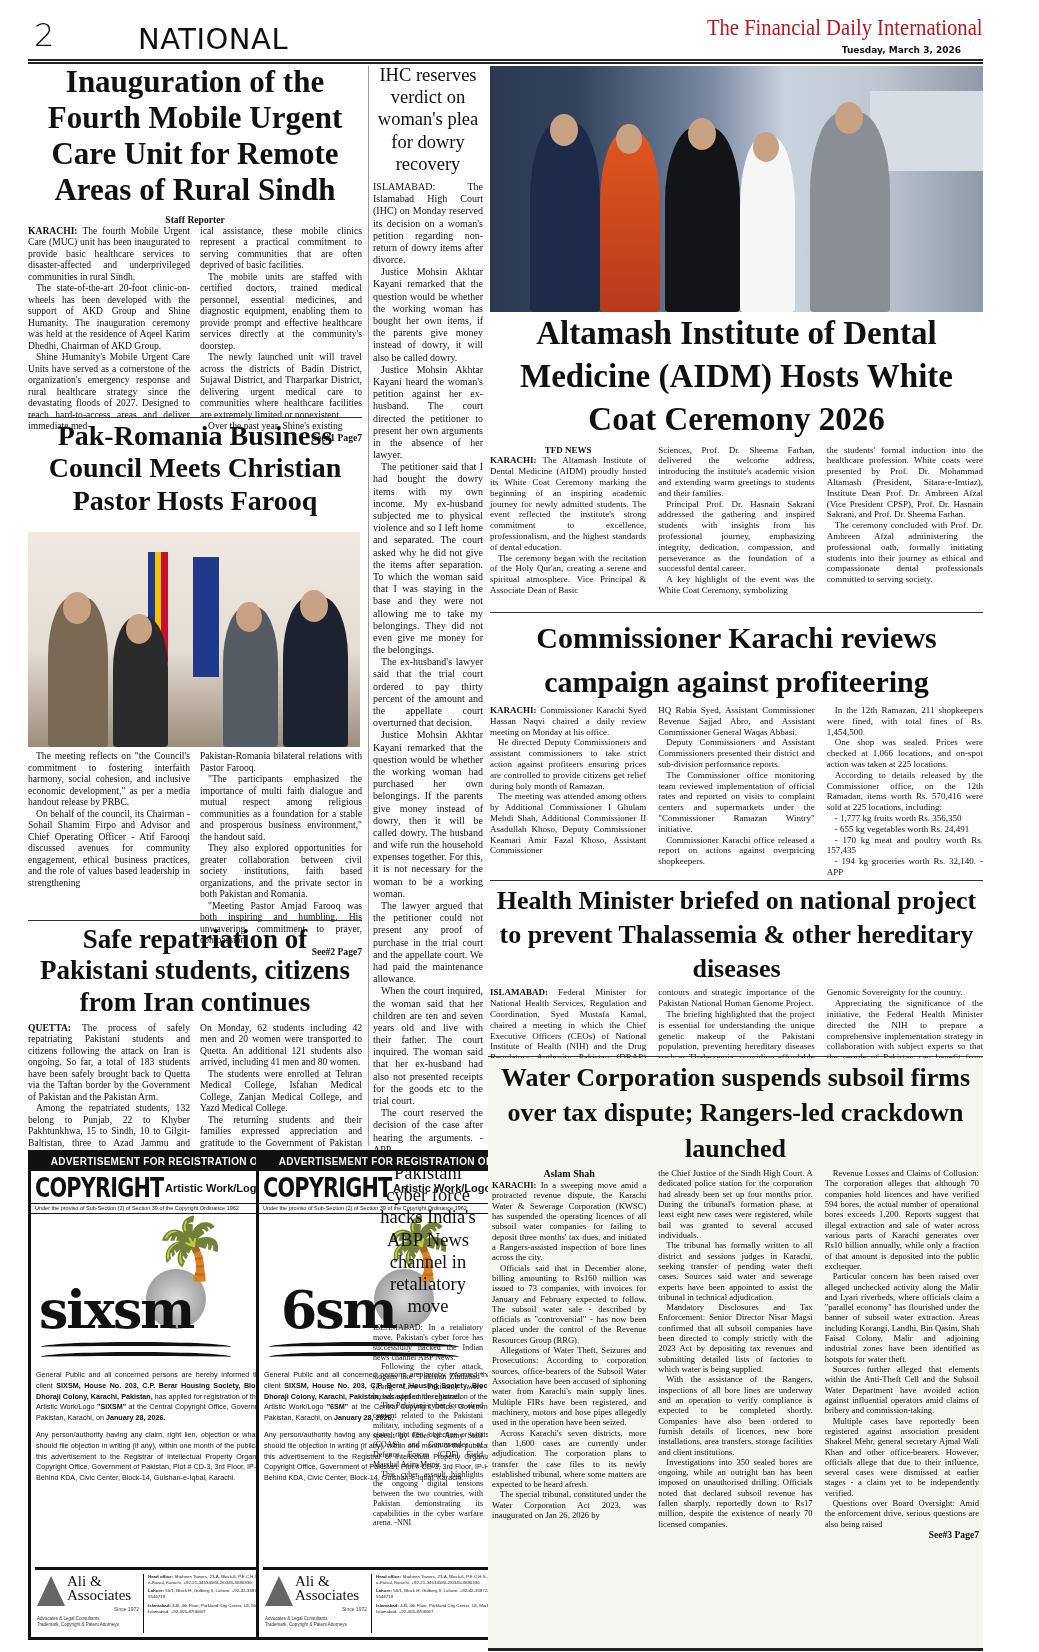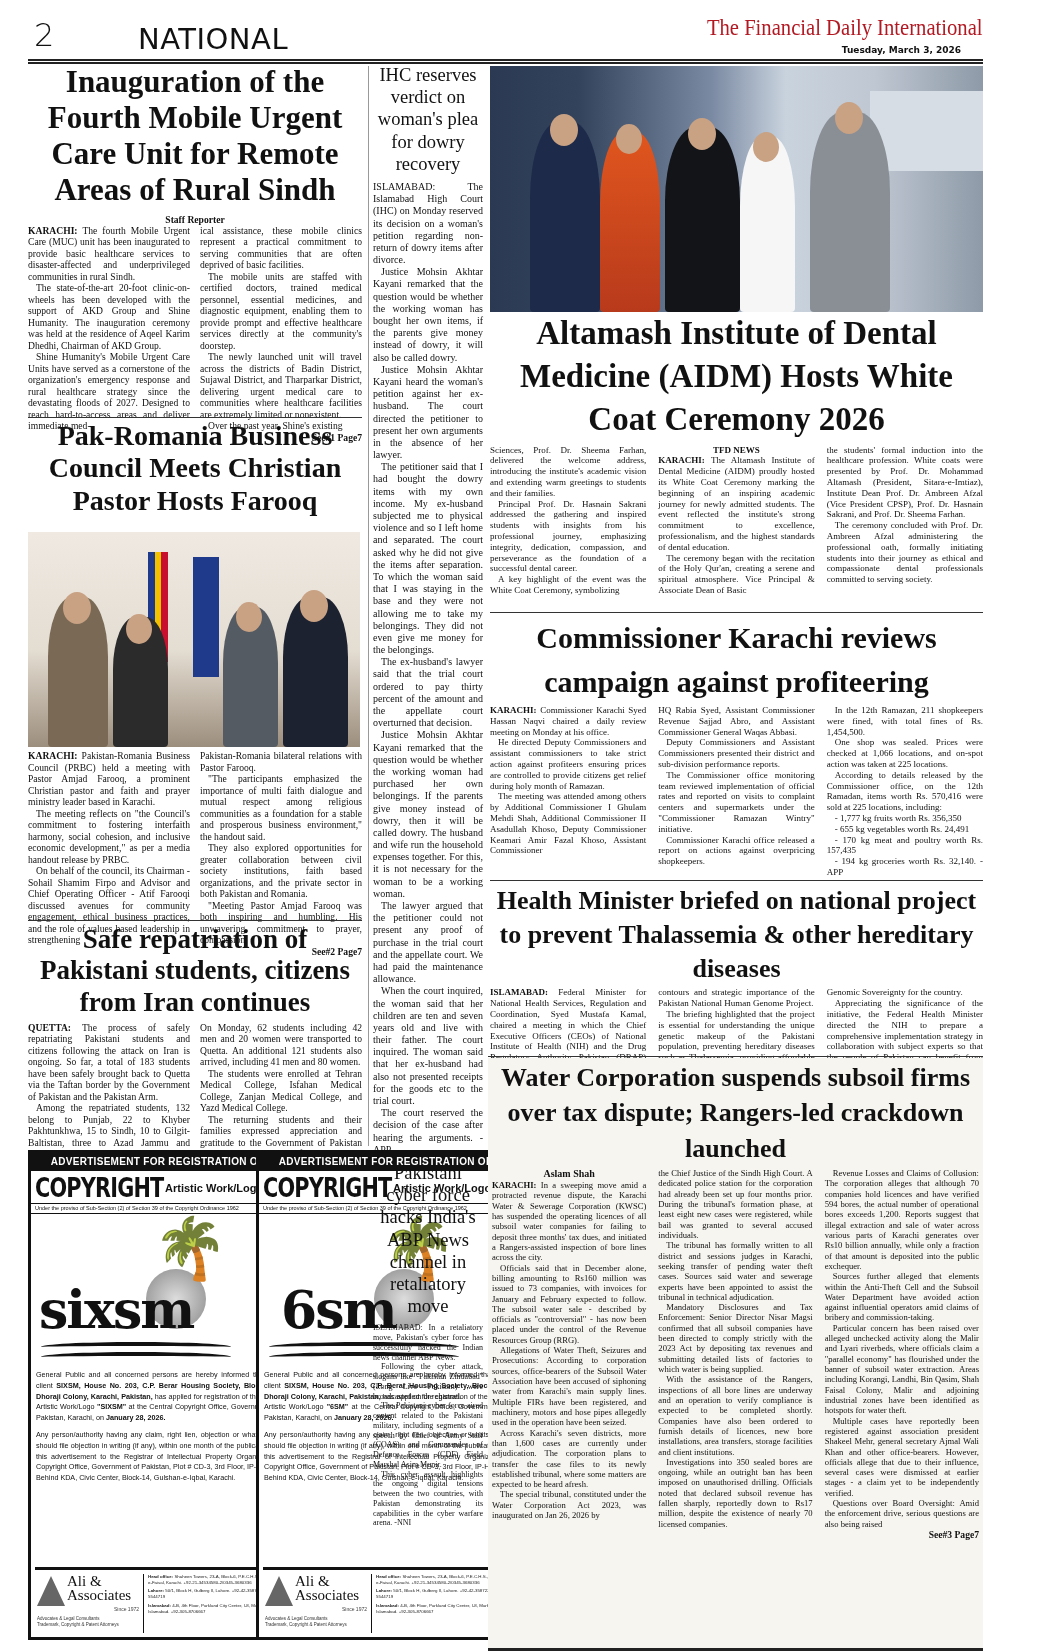--- a/index.html
+++ b/index.html
@@ -103,21 +103,20 @@
   <div class="person" style="left:85px; width:55px; height:130px; background:#2b2b2b;"></div>
   <div class="head" style="left:98px; top:82px; width:26px; height:30px;"></div>
   <div class="person" style="left:195px; width:55px; height:140px; background:#555b63;"></div>
   <div class="head" style="left:208px; top:70px; width:26px; height:30px;"></div>
   <div class="person" style="left:255px; width:65px; height:150px; background:#1d2230;"></div>
   <div class="head" style="left:272px; top:58px; width:28px; height:32px;"></div>
 </div>
 <div class="box" style="left:28px; top:750px; width:334px;">
   <div class="cols">
     <div class="col">
-      <p class="first"><span class="dateline">KARACHI:</span> <span>Pakistan-Romania Business Council (PRBC) held a meeting with Pastor Amjad Farooq, a prominent Christian pastor and faith and prayer ministry leader based in Karachi.</span></p>
       <p>The meeting reflects on "the Council's commitment to fostering interfaith harmony, social cohesion, and inclusive economic development," as per a media handout release by PRBC.</p>
       <p>On behalf of the council, its Chairman - Sohail Shamim Firpo and Advisor and Chief Operating Officer - Atif Farooqi discussed avenues for community engagement, ethical business practices, and the role of values based leadership in strengthening</p>
     </div>
     <div class="col">
       <p class="first">Pakistan-Romania bilateral relations with Pastor Farooq.</p>
       <p>"The participants emphasized the importance of multi faith dialogue and mutual respect among religious communities as a foundation for a stable and prosperous business environment," the handout said.</p>
       <p>They also explored opportunities for greater collaboration between civil society institutions, faith based organizations, and the private sector in both Pakistan and Romania.</p>
       <p>"Meeting Pastor Amjad Farooq was both inspiring and humbling. His unwavering commitment to prayer, compassion,</p>
       <div class="see">See#2 Page7</div>
     </div>
@@ -240,28 +239,28 @@
   <div class="person" style="left:250px; width:55px; height:175px; background:#f6f6f6;"></div>
   <div class="head" style="left:263px; top:66px; width:26px; height:30px;"></div>
   <div class="person" style="left:320px; width:80px; height:200px; background:#8a8f96;"></div>
   <div class="head" style="left:345px; top:36px; width:28px; height:32px;"></div>
 </div>
 
 <div class="box" style="left:490px; top:312px; width:493px;">
   <div class="headline" style="font-size:33px; line-height:1.3;">Altamash Institute of Dental Medicine (AIDM) Hosts White Coat Ceremony 2026</div>
   <div class="cols" style="margin-top:4px; gap:12px;">
     <div class="col" style="font-size:9px;">
+      <div class="byline" style="font-size:9px;">TFD NEWS</div>
+      <p class="first"><span class="dateline">KARACHI:</span> <span>The Altamash Institute of Dental Medicine (AIDM) proudly hosted its White Coat Ceremony marking the beginning of an inspiring academic journey for newly admitted students. The event reflected the institute's strong commitment to excellence, professionalism, and the highest standards of dental education.</span></p>
+      <p>The ceremony began with the recitation of the Holy Qur'an, creating a serene and spiritual atmosphere. Vice Principal &amp; Associate Dean of Basic</p>
+    </div>
+    <div class="col" style="font-size:9px;">
       <p class="first">Sciences, Prof. Dr. Sheema Farhan, delivered the welcome address, introducing the institute's academic vision and extending warm greetings to students and their families.</p>
       <p>Principal Prof. Dr. Hasnain Sakrani addressed the gathering and inspired students with insights from his professional journey, emphasizing integrity, dedication, compassion, and perseverance as the foundation of a successful dental career.</p>
       <p>A key highlight of the event was the White Coat Ceremony, symbolizing</p>
-    </div>
-    <div class="col" style="font-size:9px;">
-      <div class="byline" style="font-size:9px;">TFD NEWS</div>
-      <p class="first"><span class="dateline">KARACHI:</span> <span>The Altamash Institute of Dental Medicine (AIDM) proudly hosted its White Coat Ceremony marking the beginning of an inspiring academic journey for newly admitted students. The event reflected the institute's strong commitment to excellence, professionalism, and the highest standards of dental education.</span></p>
-      <p>The ceremony began with the recitation of the Holy Qur'an, creating a serene and spiritual atmosphere. Vice Principal &amp; Associate Dean of Basic</p>
     </div>
     <div class="col" style="font-size:9px;">
       <p class="first">the students' formal induction into the healthcare profession. White coats were presented by Prof. Dr. Mohammad Altamash (President, Sitara-e-Imtiaz), Institute Dean Prof. Dr. Ambreen Afzal (Vice President CPSP), Prof. Dr. Hasnain Sakrani, and Prof. Dr. Sheema Farhan.</p>
       <p>The ceremony concluded with Prof. Dr. Ambreen Afzal administering the professional oath, formally initiating students into their journey as ethical and compassionate dental professionals committed to serving society.</p>
     </div>
   </div>
 </div>
 <div class="hr" style="left:490px; top:612px; width:493px;"></div>
 
 <div class="box" style="left:490px; top:616px; width:493px;">
@@ -324,21 +323,21 @@
     </div>
     <div class="col" style="font-size:8.6px; line-height:1.2;">
       <p class="first">the Chief Justice of the Sindh High Court. A dedicated police station for the corporation had already been set up four months prior. During the tribunal's formation phase, at least eight new cases were registered, while bail was granted to several accused individuals.</p>
       <p>The tribunal has formally written to all district and sessions judges in Karachi, seeking transfer of pending water theft cases. Sources said water and sewerage experts have been appointed to assist the tribunal in technical adjudication.</p>
       <p>Mandatory Disclosures and Tax Enforcement: Senior Director Nisar Magsi confirmed that all subsoil companies have been directed to comply strictly with the 2023 Act by depositing tax revenues and submitting detailed lists of factories to which water is being supplied.</p>
       <p>With the assistance of the Rangers, inspections of all bore lines are underway and an operation to verify compliance is expected to be completed shortly. Companies have also been ordered to furnish details of licences, new bore installations, area transfers, storage facilities and client institutions.</p>
       <p>Investigations into 350 sealed bores are ongoing, while an outright ban has been imposed on unauthorised drilling. Officials noted that declared subsoil revenue has fallen sharply, reportedly down to Rs17 million, despite the existence of nearly 70 licensed companies.</p>
     </div>
     <div class="col" style="font-size:8.6px; line-height:1.2;">
       <p>Revenue Losses and Claims of Collusion: The corporation alleges that although 70 companies hold licences and have verified 594 bores, the actual number of operational bores exceeds 1,200. Reports suggest that illegal extraction and sale of water across various parts of Karachi generates over Rs10 billion annually, while only a fraction of that amount is deposited into the public exchequer.</p>
+      <p>Particular concern has been raised over alleged unchecked activity along the Malir and Lyari riverbeds, where officials claim a "parallel economy" has flourished under the banner of subsoil water extraction. Areas including Korangi, Landhi, Bin Qasim, Shah Faisal Colony, Malir and adjoining industrial zones have been identified as hotspots for water theft.</p>
       <p>Sources further alleged that elements within the Anti-Theft Cell and the Subsoil Water Department have avoided action against influential operators amid claims of bribery and commission-taking.</p>
-      <p>Particular concern has been raised over alleged unchecked activity along the Malir and Lyari riverbeds, where officials claim a "parallel economy" has flourished under the banner of subsoil water extraction. Areas including Korangi, Landhi, Bin Qasim, Shah Faisal Colony, Malir and adjoining industrial zones have been identified as hotspots for water theft.</p>
       <p>Multiple cases have reportedly been registered against association president Shakeel Mehr, general secretary Ajmal Wali Khan and other office-bearers. However, officials allege that due to their influence, several cases were dismissed at earlier stages - a claim yet to be independently verified.</p>
       <p>Questions over Board Oversight: Amid the enforcement drive, serious questions are also being raised</p>
       <div class="see">See#3 Page7</div>
     </div>
   </div>
 </div>
 <div class="hr thick" style="left:488px; top:1648px; width:495px;"></div>
 
 </body></html>

